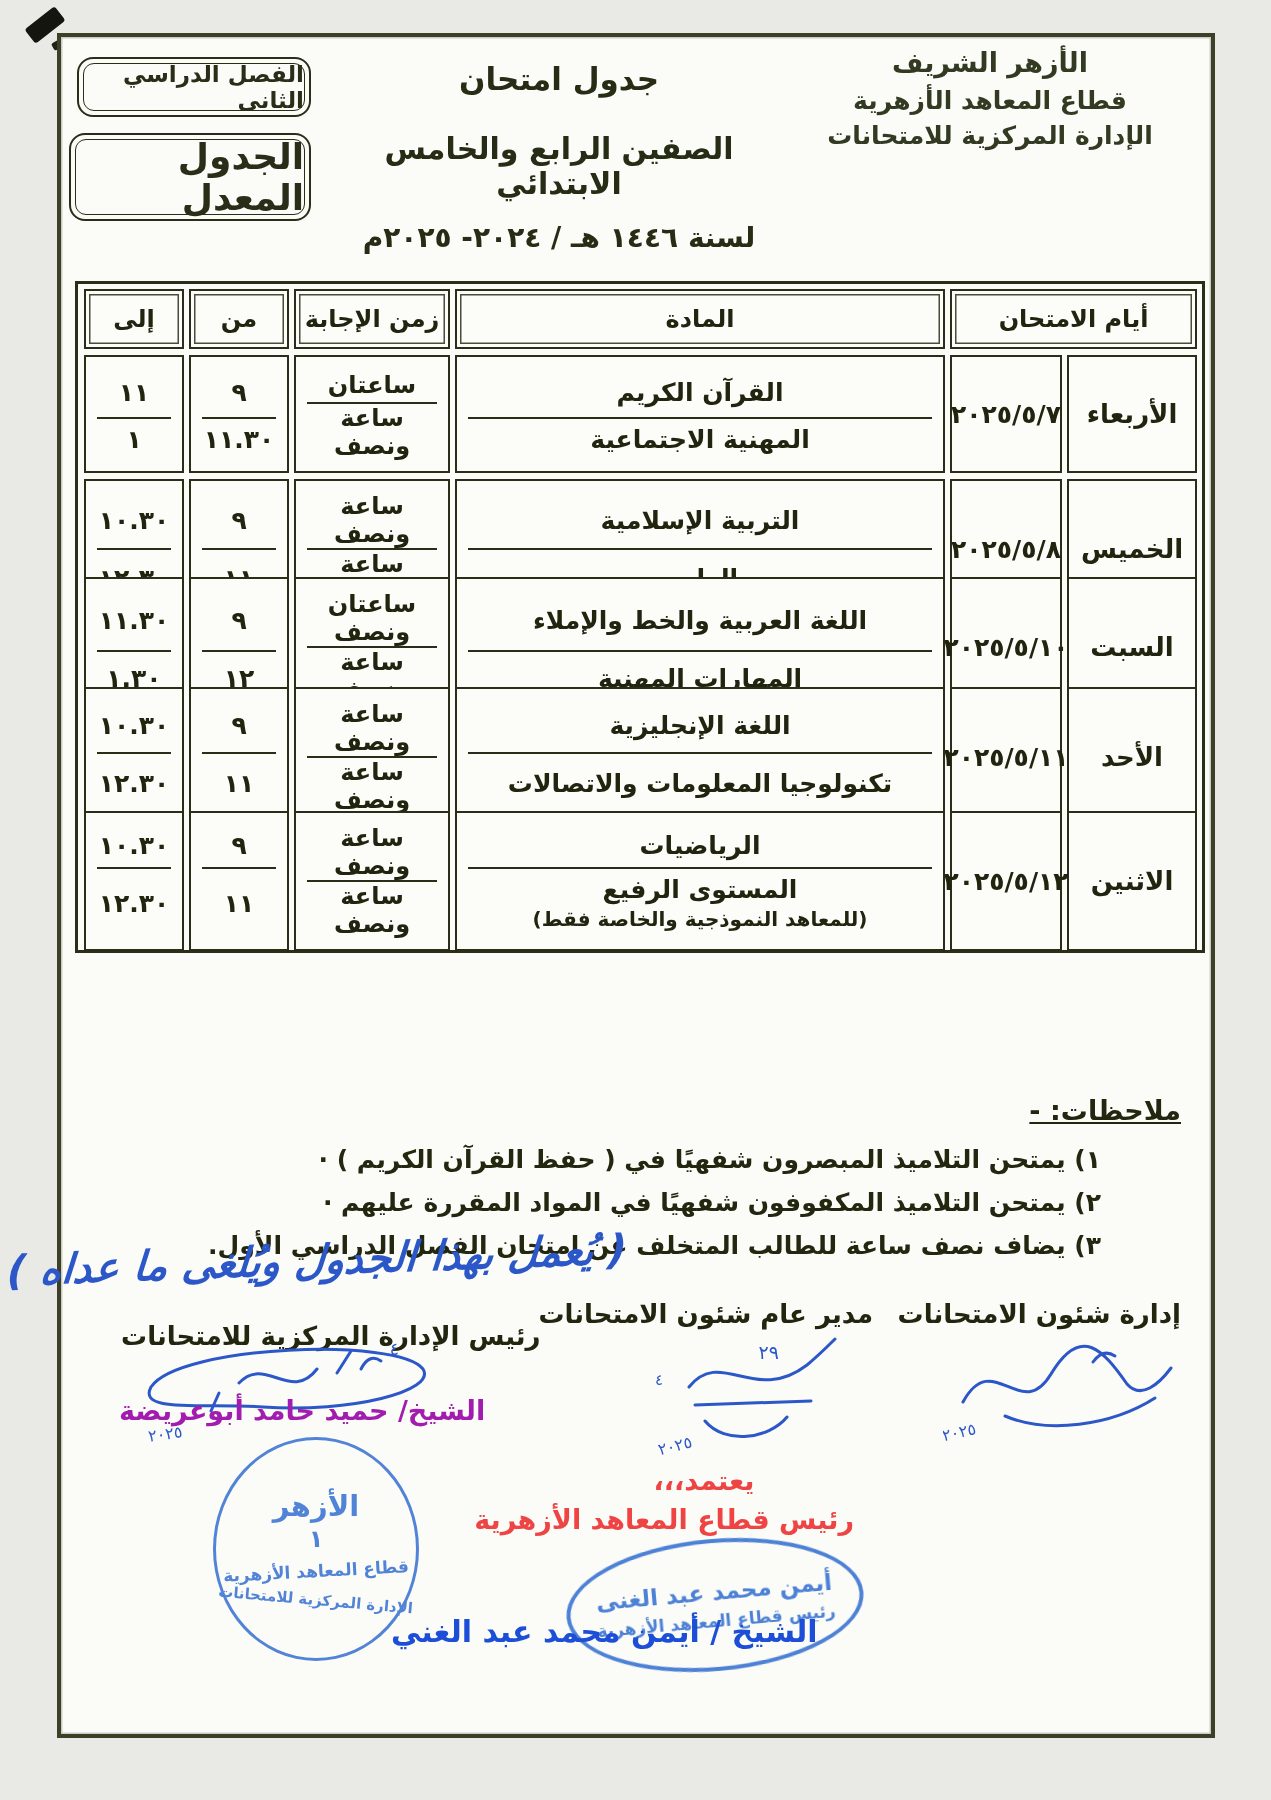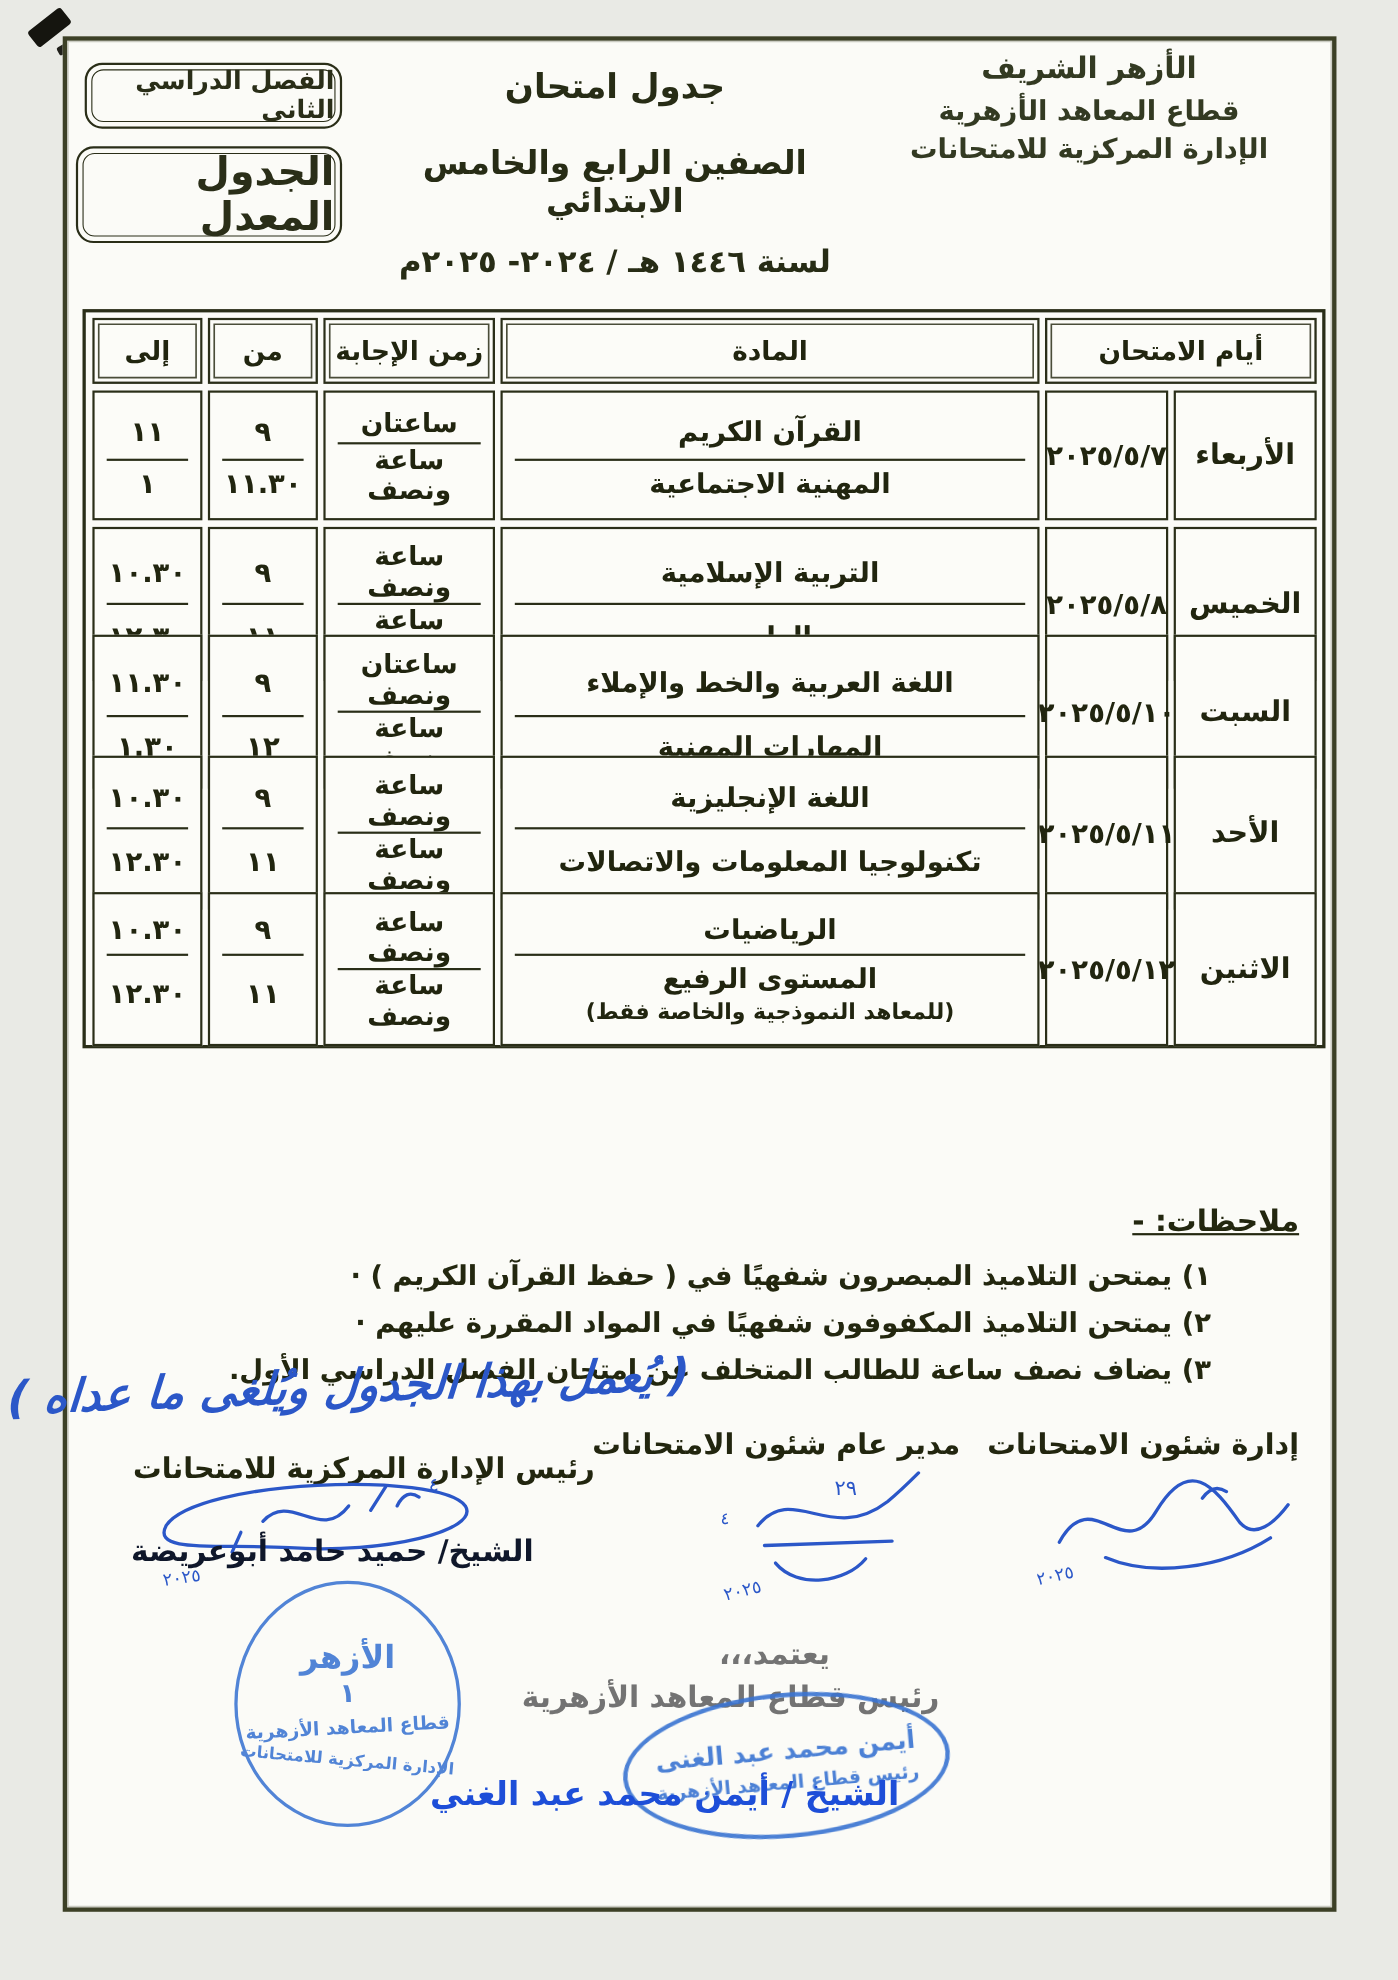--- a/index.html
+++ b/index.html
@@ -88,23 +88,23 @@
     white-space:nowrap;
   }
   .sig-title{position:absolute;font-size:26px;font-weight:700;color:#22260f;white-space:nowrap;}
   .st-right{right:30px;top:1262px;}
   .st-center{right:338px;top:1262px;}
   .st-left{left:60px;top:1284px;}
   .sig-svg{position:absolute;}
   .sigA{right:28px;top:1295px;}
   .sigB{right:352px;top:1288px;}
   .sigC{left:38px;top:1292px;}
-  .central-name{position:absolute;left:58px;top:1358px;font-size:27px;font-weight:700;color:#0f172a;white-space:nowrap;z-index:6;}
-
-  .approve{position:absolute;left:493px;top:1428px;width:300px;text-align:center;color:#737373;z-index:3;margin-top:24px;}
+  .central-name{position:absolute;left:58px;top:1358px;font-size:27px;font-weight:700;color:#a21caf;white-space:nowrap;z-index:6;}
+
+  .approve{position:absolute;left:493px;top:1428px;width:300px;text-align:center;color:#ef4444;z-index:3;}
   .approve .aw{font-size:27px;font-weight:700;}
   .approve .at{font-size:27px;font-weight:700;margin-top:8px;white-space:nowrap;}
   .approve-name{position:absolute;left:330px;top:1577px;width:560px;font-size:30px;font-weight:700;color:#1d4ed8;text-align:left;z-index:6;white-space:nowrap;}
 
   
   .stamp-round{
     position:absolute;left:152px;top:1400px;width:206px;height:224px;
     border:3.5px solid var(--stamp);border-radius:50%;
     color:var(--stamp);opacity:.88;
     display:flex;flex-direction:column;align-items:center;justify-content:center;

